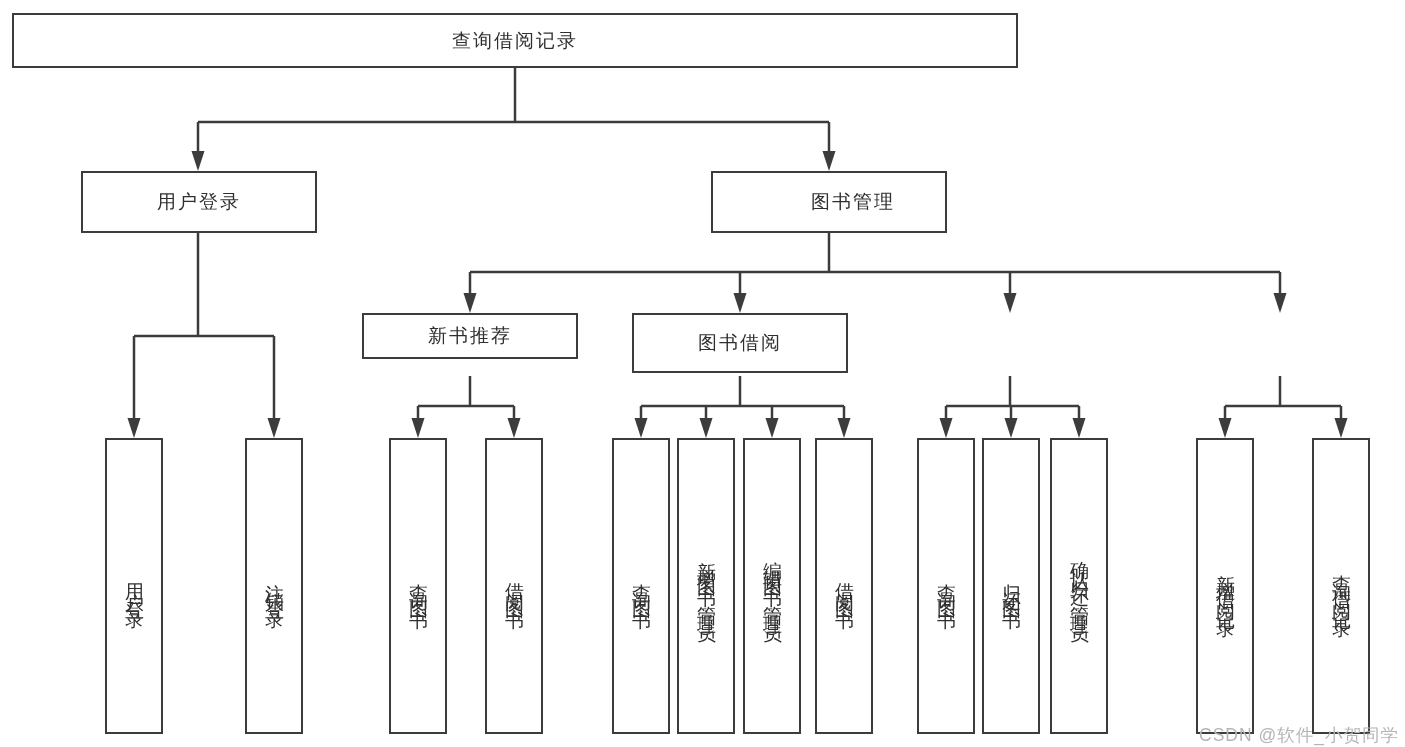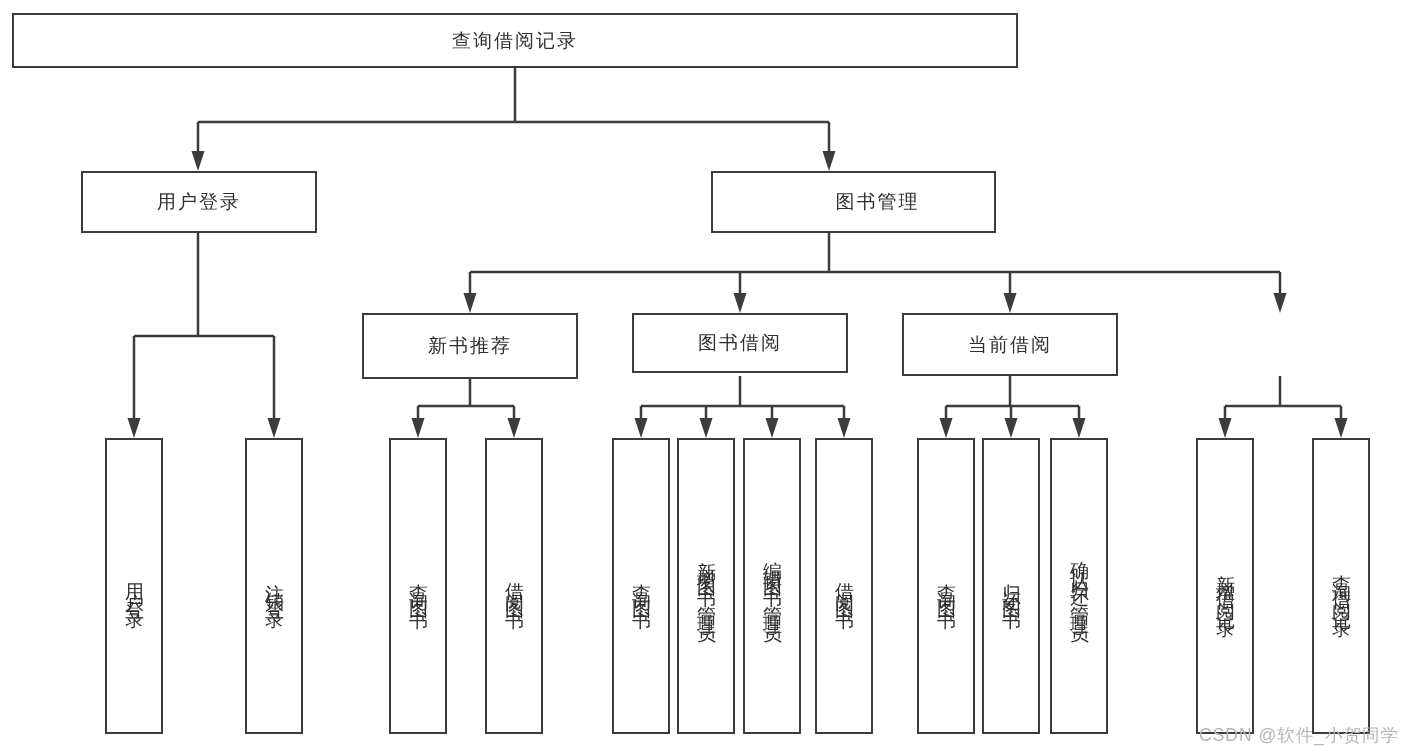--- a/index.html
+++ b/index.html
@@ -95,32 +95,29 @@
     <polygon points="1334.5,418 1347.5,418 1341,438" fill="var(--line)"></polygon>
   </svg>
 
   <div class="node" style="left:12px; top:13px; width:1006px; height:55px;">
     <span>查询借阅记录</span>
   </div>
 
   <div class="node" style="left:81px; top:171px; width:236px; height:62px;">
     <span>用户登录</span>
   </div>
-  <div class="node" style="left:711px; top:171px; width:285px; height:62px;padding-left:48px;">
+  <div class="node" style="left:711px; top:171px; width:236px; height:62px;padding-left:48px;">
     <span>图书管理</span>
   </div>
 
-  <div class="node" style="left:362px; top:313px; width:216px; height:66px;">
+  <div class="node" style="left:362px; top:313px; width:216px; height:46px;">
     <span>新书推荐</span>
   </div>
   <div class="node" style="left:632px; top:313px; width:216px; height:60px;">
     <span>图书借阅</span>
-  </div>
-  <div class="node" style="left:902px; top:313px; width:216px; height:63px;">
-    <span>当前借阅</span>
   </div>
 
   <div class="node v-node" style="left:105px; top:438px; width:58px; height:296px;">
     <span>用户登录</span>
   </div>
   <div class="node v-node" style="left:245px; top:438px; width:58px; height:296px;">
     <span>注销登录</span>
   </div>
 
   <div class="node v-node" style="left:389px; top:438px; width:58px; height:296px;">

